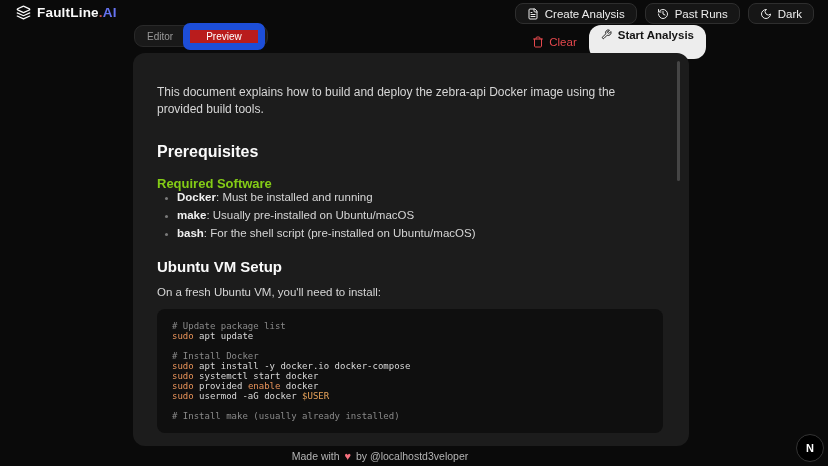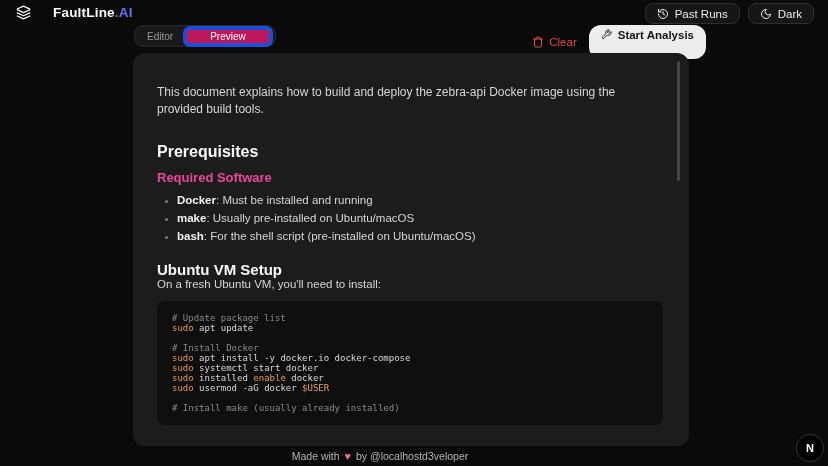--- a/index.html
+++ b/index.html
@@ -2,62 +2,62 @@
 <html><head>
 <meta charset="utf-8">
 <style>
   * { margin:0; padding:0; box-sizing:border-box; }
   html,body { background:#0a0a0a; }
   body { font-family:"Liberation Sans", sans-serif; }
   .screen { position:relative; width:828px; height:466px; background:#0a0a0a; overflow:hidden; }
 
   
   .topbar { position:absolute; top:0; left:0; width:100%; height:48px; }
-  .logo { position:absolute; left:16px; top:5px; display:flex; align-items:center; gap:22px; }
+  .logo { position:absolute; left:16px; top:5px; display:flex; align-items:center; gap:6px; }
   .logo svg { width:15px; height:15px; stroke:#fafafa; }
   .logo-text { font-size:13.5px; font-weight:700; color:#fafafa; letter-spacing:.2px; }
   .logo-dot { color:#c94f4f; }
   .logo-ai { color:#6673f1; }
 
   .top-actions { position:absolute; right:14px; top:3px; display:flex; gap:8px; }
   .tbtn { display:flex; align-items:center; gap:6px; background:#161616; border:1px solid #2e2e2e;
           color:#ededed; border-radius:8px; padding:3px 11px; font-size:11.5px; font-weight:500;
           cursor:pointer; height:21px; }
   .tbtn svg { width:12px; height:12px; stroke:#ededed; }
 
   .row2 { position:absolute; top:25px; left:0; width:100%; height:22px; }
   .toggle { position:absolute; left:134px; top:0; display:flex; align-items:center; background:#191919;
             border:1px solid #292929; border-radius:9px; padding:2px; height:22px; }
   .toggle-seg { font-size:10px; padding:2px 10px; border-radius:7px; color:#9a9a9a; cursor:pointer; }
-  .toggle-seg.active { background:#be185d; color:#ffffff; border:4px solid #1d4ed8; padding:1px 23px; }
+  .toggle-seg.active { background:#b91c1c; color:#ffffff; border:7px solid #1d4ed8; padding:1px 16px; }
 
   .row2-actions { position:absolute; right:122px; top:0; display:flex; align-items:center; gap:12px; }
   .clear-btn { display:flex; align-items:flex-end; gap:5px; color:#e5484d; font-size:11.5px; font-weight:500;
                background:none; border:none; cursor:pointer; }
   .clear-btn svg { width:12px; height:12px; stroke:#e5484d; }
   .start-btn { display:flex; align-items:flex-start; gap:6px; background:#ededed; color:#141414; border:none;
                border-radius:12px; padding:4px 12px; font-size:11.5px; font-weight:600; cursor:pointer; height:34px; }
   .start-btn svg { width:11px; height:11px; stroke:#141414; }
 
   
   .card { position:absolute; left:133px; top:53px; width:556px; height:393px; background:#1c1c1c;
           border-radius:12px; padding:18px 26px 14px 24px; overflow:hidden; }
   .card-scrollbar { position:absolute; right:9px; top:8px; width:3px; height:120px; background:#454545;
                     border-radius:2px; cursor:pointer; }
   .doc-title { font-size:22px; font-weight:700; color:#fafafa; letter-spacing:-.3px; }
   .doc-intro { margin-top:13px; font-size:12px; color:#d6d6d6; line-height:1.45; }
   .h2 { color:#fafafa; font-weight:700; }
   .h2.prereq { margin-top:24px; font-size:16px; }
   .h2.vm { margin-top:19px; font-size:15px; }
-  .h3 { margin-top:9px; font-size:13px; font-weight:700; color:#ec4899; }
-  .req-list { margin-top:9px; padding-left:20px; list-style:disc; }
+  .h3 { margin-top:15px; font-size:13px; font-weight:700; color:#84cc16; }
+  .req-list { margin-top:0; padding-left:20px; list-style:disc; }
   .req-list li { font-size:11.5px; color:#d6d6d6; margin-bottom:6px; }
   .req-list li::marker { color:#7a7a7a; font-size:9px; }
   .req-list strong { color:#f0f0f0; font-weight:700; }
-  .install-intro { margin-top:0; font-size:11.5px; color:#d6d6d6; }
+  .install-intro { margin-top:11px; font-size:11.5px; color:#d6d6d6; }
 
   .code-block { margin-top:11px; background:#0f0f0f; border-radius:8px; padding:12px 15px;
                 font-family:"DejaVu Sans Mono", monospace; font-size:9px; line-height:10px; }
   .code-line { white-space:pre; color:#d4d4d4; }
   .tok-comment { color:#8a8a8a; }
   .tok-cmd { color:#e8935a; }
   .tok-var { color:#e8a35a; }
   .tok-plain { color:#d8d8d8; }
 
   
@@ -77,20 +77,30 @@
     <div class="logo">
       <svg viewBox="0 0 24 24" fill="none" stroke-width="2" stroke-linecap="round" stroke-linejoin="round">
         <path d="m12.83 2.18a2 2 0 0 0-1.66 0L2.6 6.08a1 1 0 0 0 0 1.83l8.58 3.91a2 2 0 0 0 1.66 0l8.58-3.9a1 1 0 0 0 0-1.83Z"></path>
         <path d="m22 17.65-9.17 4.16a2 2 0 0 1-1.66 0L2 17.65"></path>
         <path d="m22 12.65-9.17 4.16a2 2 0 0 1-1.66 0L2 12.65"></path>
       </svg>
       <span class="logo-text"><span>FaultLine</span><span class="logo-dot">.</span><span class="logo-ai">AI</span></span>
     </div>
 
     <div class="top-actions">
+      <button class="tbtn">
+        <svg viewBox="0 0 24 24" fill="none" stroke-width="2" stroke-linecap="round" stroke-linejoin="round">
+          <path d="M15 2H6a2 2 0 0 0-2 2v16a2 2 0 0 0 2 2h12a2 2 0 0 0 2-2V7Z"></path>
+            <path d="M14 2v4a2 2 0 0 0 2 2h4"></path>
+            <path d="M10 9H8"></path>
+            <path d="M16 13H8"></path>
+            <path d="M16 17H8"></path>
+        </svg>
+        <span>Create Analysis</span>
+      </button>
       <button class="tbtn">
         <svg viewBox="0 0 24 24" fill="none" stroke-width="2" stroke-linecap="round" stroke-linejoin="round">
           <path d="M3 12a9 9 0 1 0 9-9 9.75 9.75 0 0 0-6.74 2.74L3 8"></path>
             <path d="M3 3v5h5"></path>
             <path d="M12 7v5l4 2"></path>
         </svg>
         <span>Past Runs</span>
       </button>
       <button class="tbtn">
         <svg viewBox="0 0 24 24" fill="none" stroke-width="2" stroke-linecap="round" stroke-linejoin="round">
@@ -142,21 +152,21 @@
     <p class="install-intro">On a fresh Ubuntu VM, you'll need to install:</p>
 
     <div class="code-block">
       <div>
           <div class="code-line"><span class="tok-comment"># Update package list</span></div>
           <div class="code-line"><span class="tok-cmd">sudo</span><span class="tok-plain"> apt update</span></div>
           <div class="code-line">&nbsp;</div>
           <div class="code-line"><span class="tok-comment"># Install Docker</span></div>
           <div class="code-line"><span class="tok-cmd">sudo</span><span class="tok-plain"> apt install -y docker.io docker-compose</span></div>
           <div class="code-line"><span class="tok-cmd">sudo</span><span class="tok-plain"> systemctl start docker</span></div>
-          <div class="code-line"><span class="tok-cmd">sudo</span><span class="tok-plain"> installed </span><span class="tok-cmd">enable</span><span class="tok-plain"> docker</span></div>
+          <div class="code-line"><span class="tok-cmd">sudo</span><span class="tok-plain"> provided </span><span class="tok-cmd">enable</span><span class="tok-plain"> docker</span></div>
           <div class="code-line"><span class="tok-cmd">sudo</span><span class="tok-plain"> usermod -aG docker </span><span class="tok-var">$USER</span></div>
           <div class="code-line">&nbsp;</div>
           <div class="code-line"><span class="tok-comment"># Install make (usually already installed)</span></div>
         </div>
     </div>
   </div>
 
   <div class="footer">
     <span>Made with</span>
     <span class="heart">♥</span>

